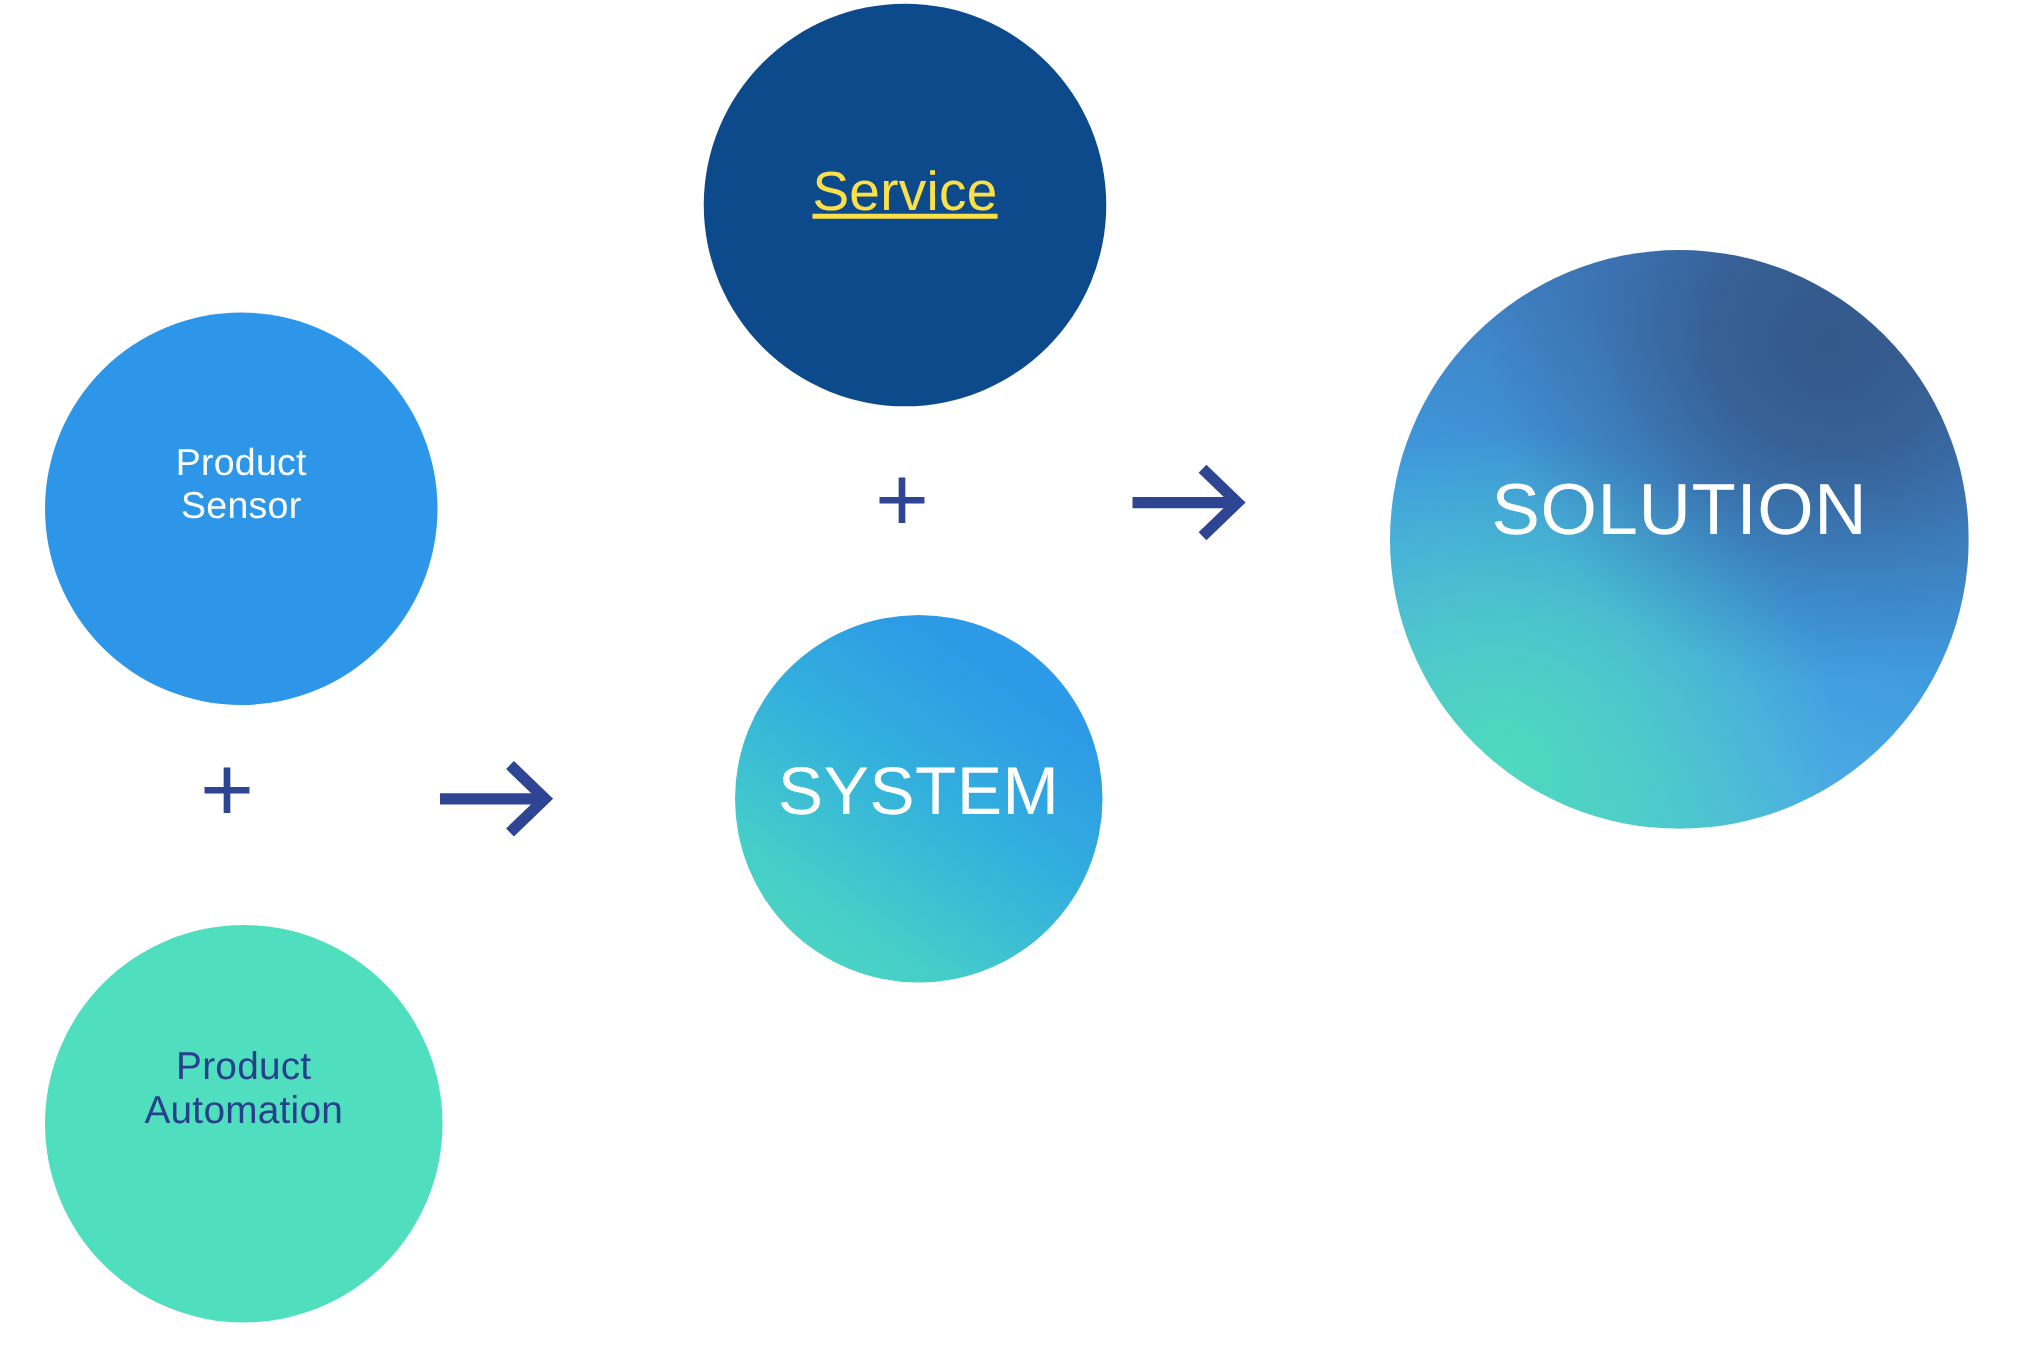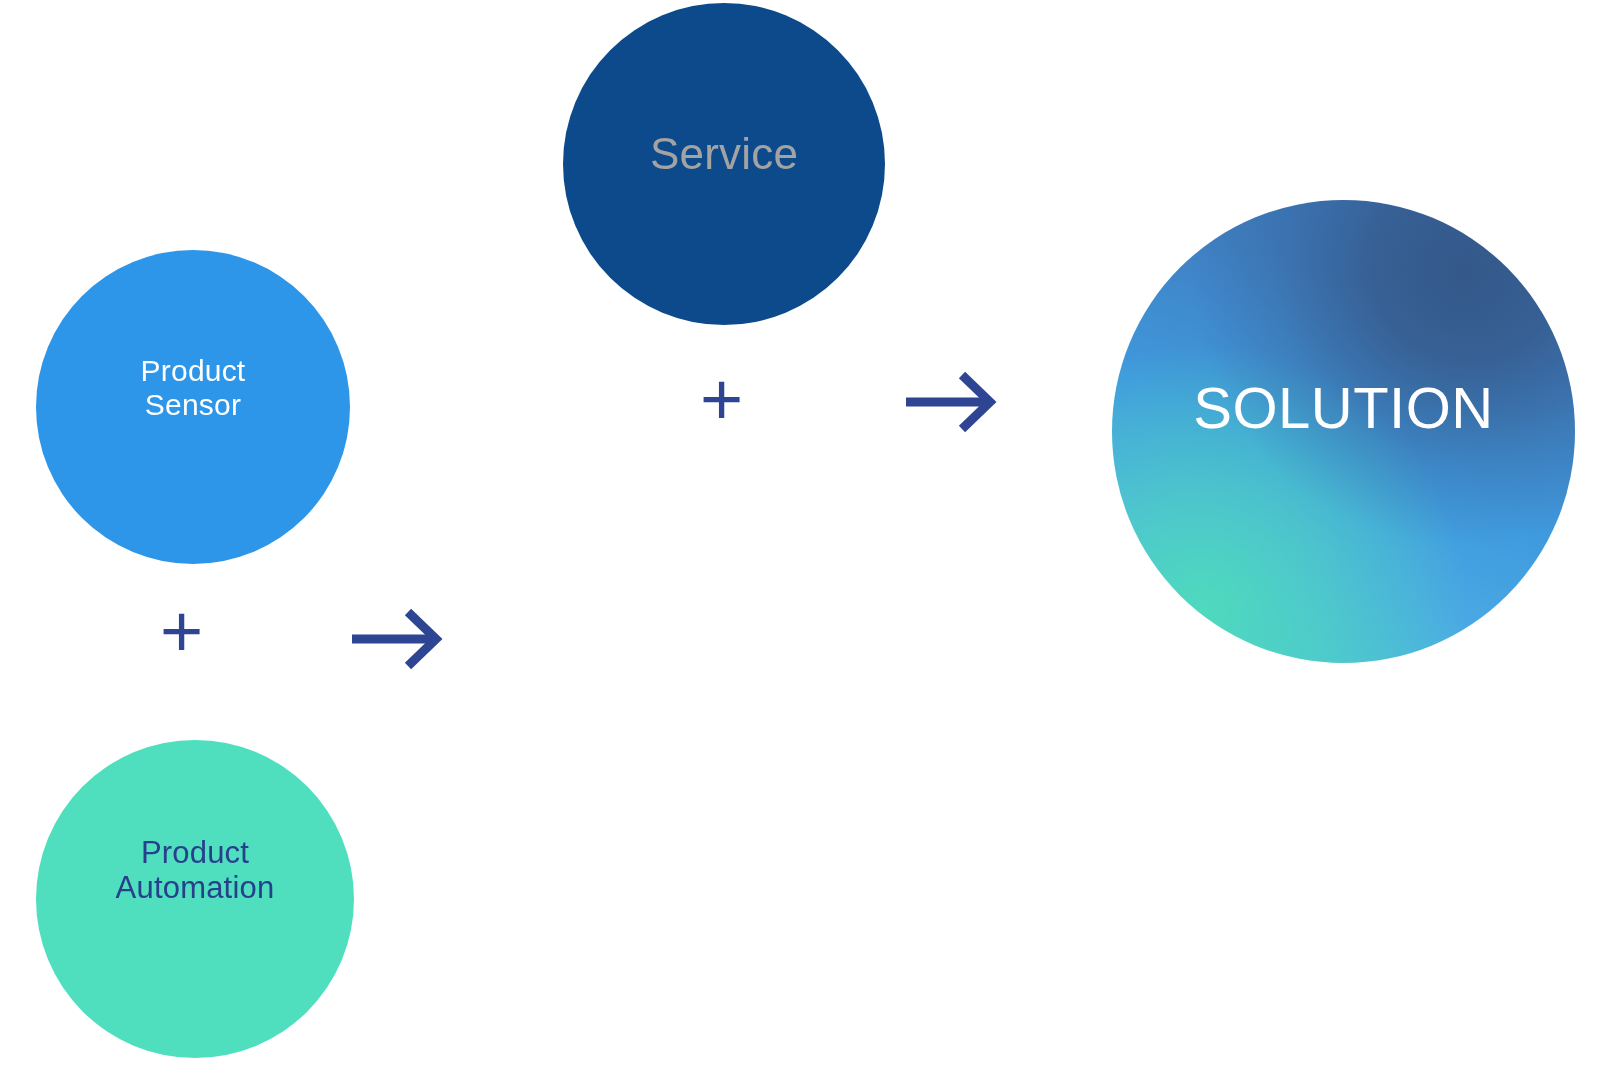--- a/index.html
+++ b/index.html
@@ -63,21 +63,22 @@
   #service {
     left: 563px;
     top: 3px;
     width: 322px;
     height: 322px;
     background: #0c4a8c;
   }
   #service .node-label {
     top: 126px;
     font-size: 44px;
-    color: #a3a3a3;
+    color: #fde047;
+    text-decoration: underline;
   }
 
   
   #system {
     left: 588px;
     top: 492px;
     width: 294px;
     height: 294px;
     background: linear-gradient(215deg, #2a9ae8 0%, #2d9ae6 22%, #33b0dd 48%, #45cdc9 76%, #4fdcbb 100%);
   }
@@ -132,20 +133,23 @@
 
   <div class="node" id="product-automation">
     <div class="node-label">Product
 Automation</div>
   </div>
 
   <div class="node" id="service">
     <div class="node-label">Service</div>
   </div>
 
+  <div class="node" id="system">
+    <div class="node-label">SYSTEM</div>
+  </div>
 
   <div class="node" id="solution">
     <div class="node-label">SOLUTION</div>
   </div>
 
   <div class="plus" id="plus-bottom">+</div>
 
   <div class="plus" id="plus-top">+</div>
 
   <svg class="arrow" id="arrow-to-system" style="left:348px; top:600px;" width="100" height="78" viewBox="0 0 100 78">

